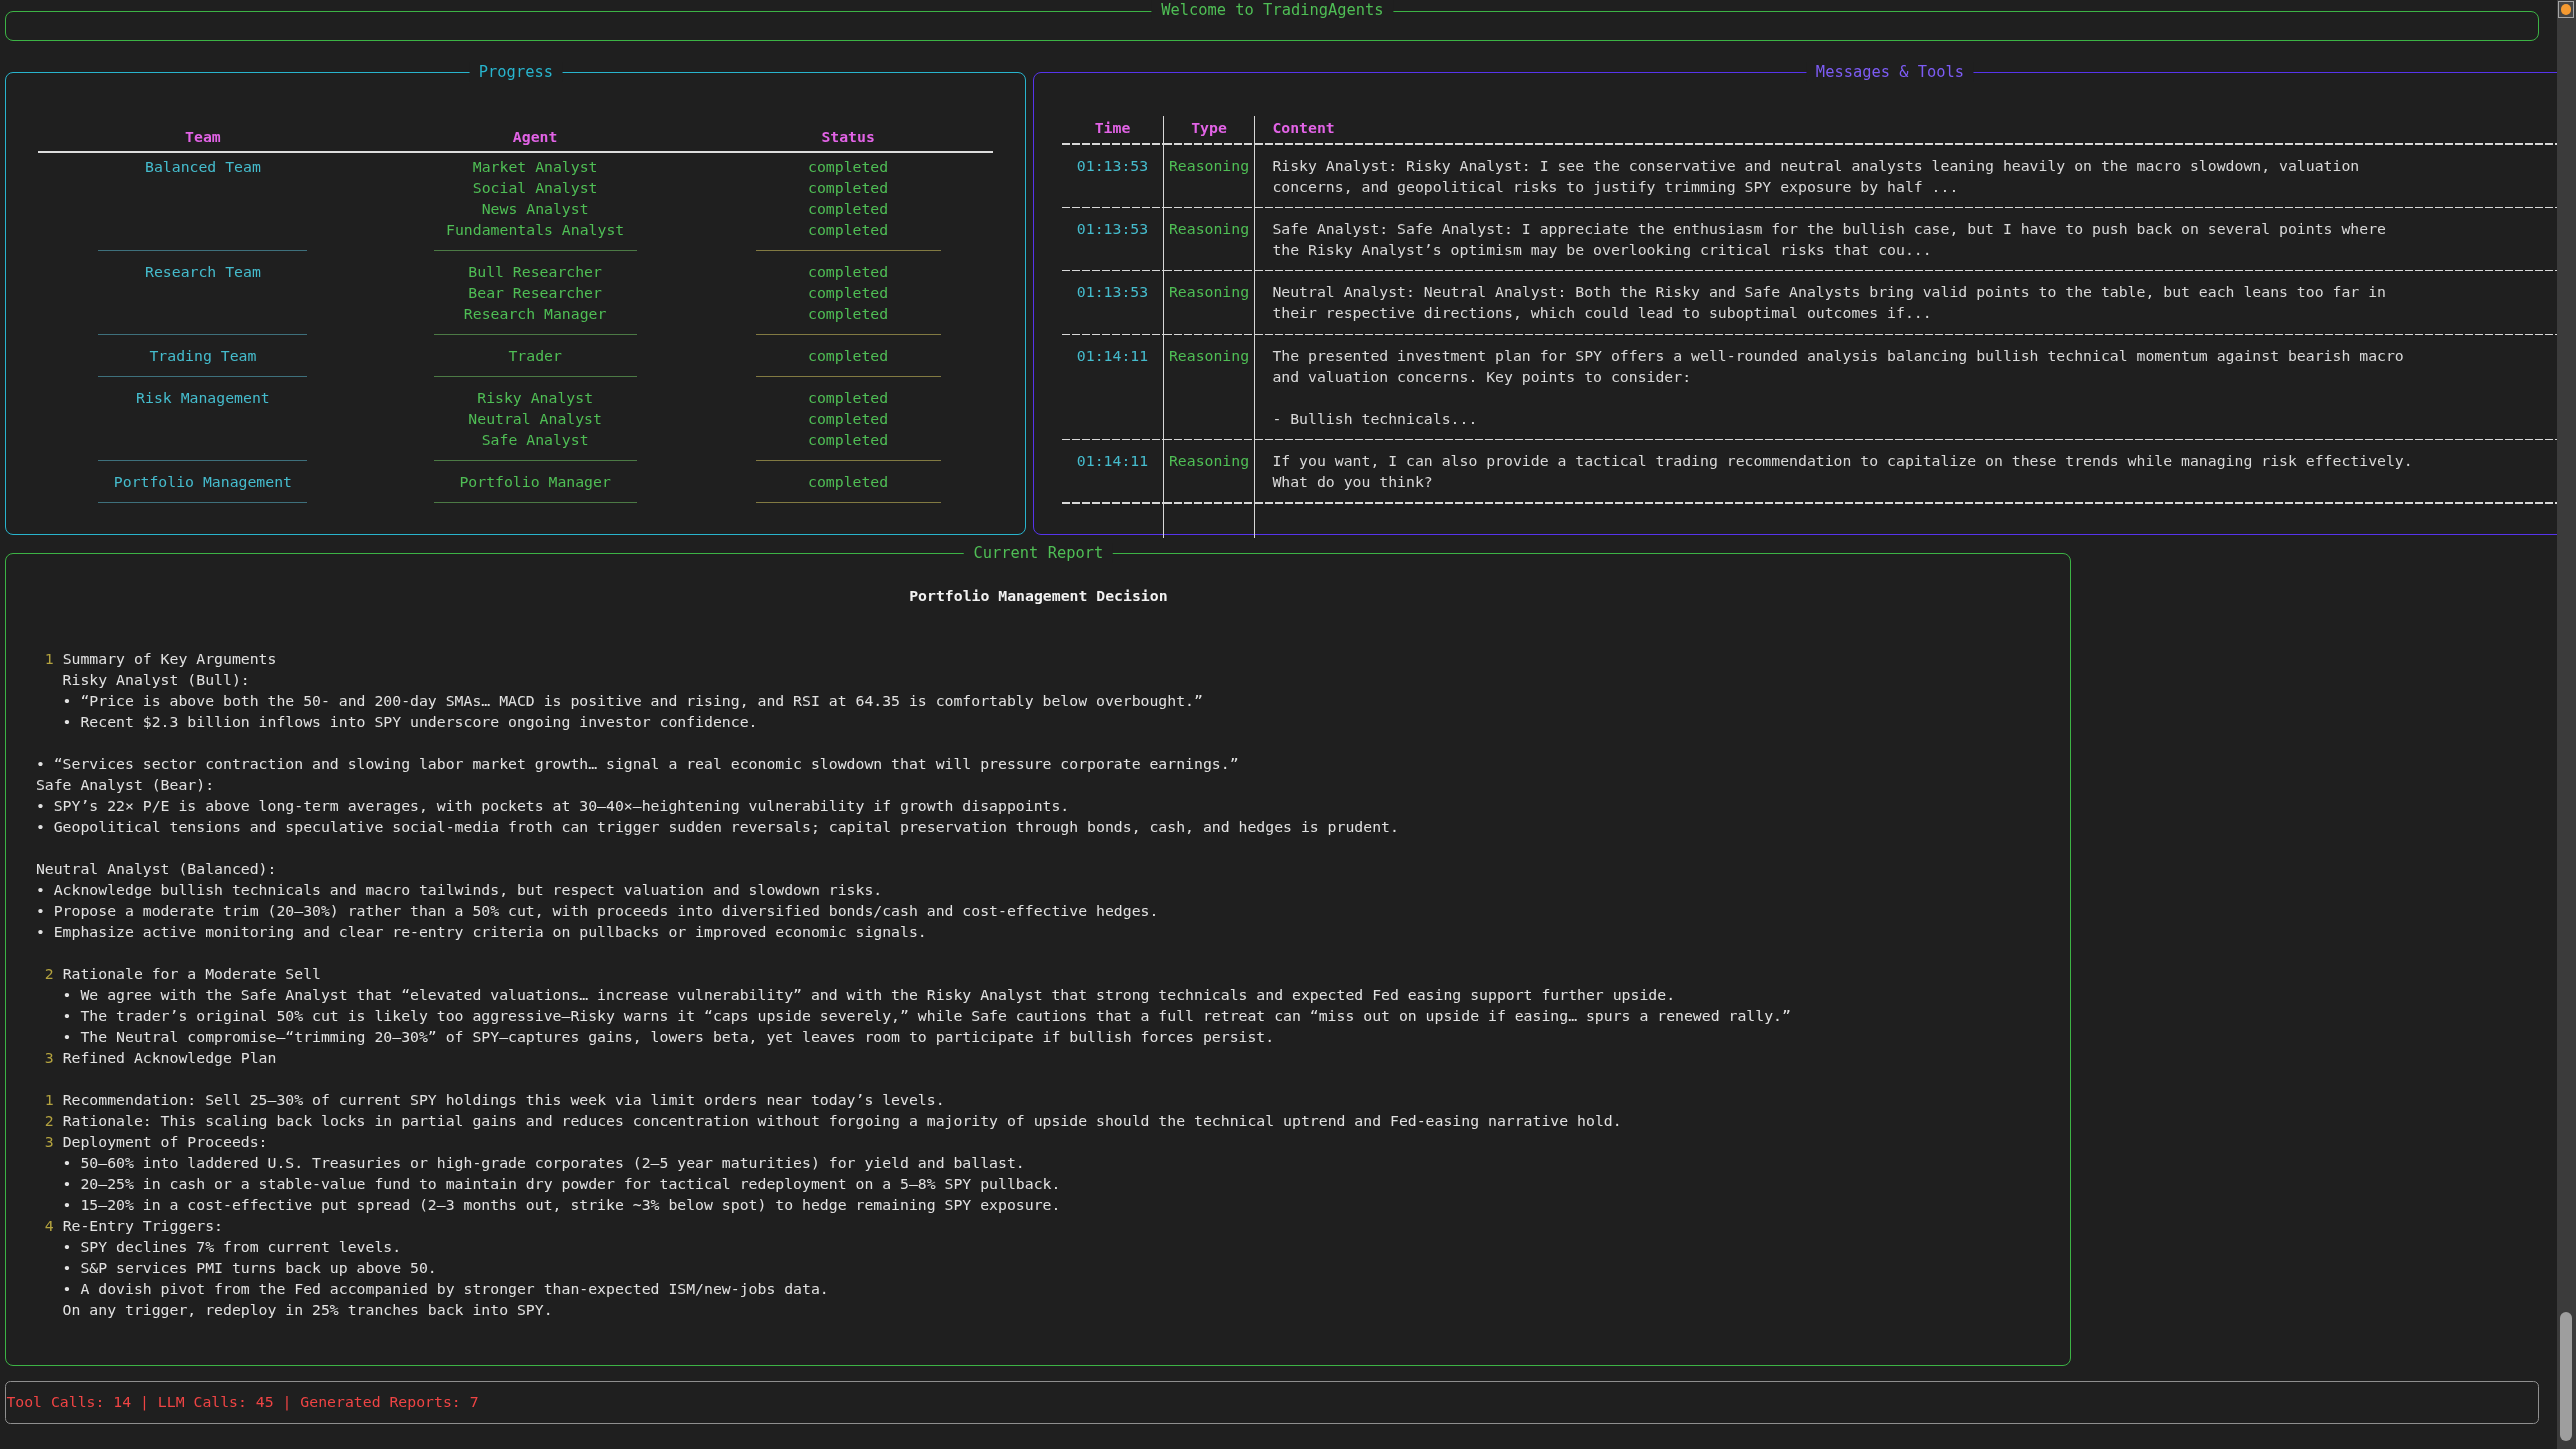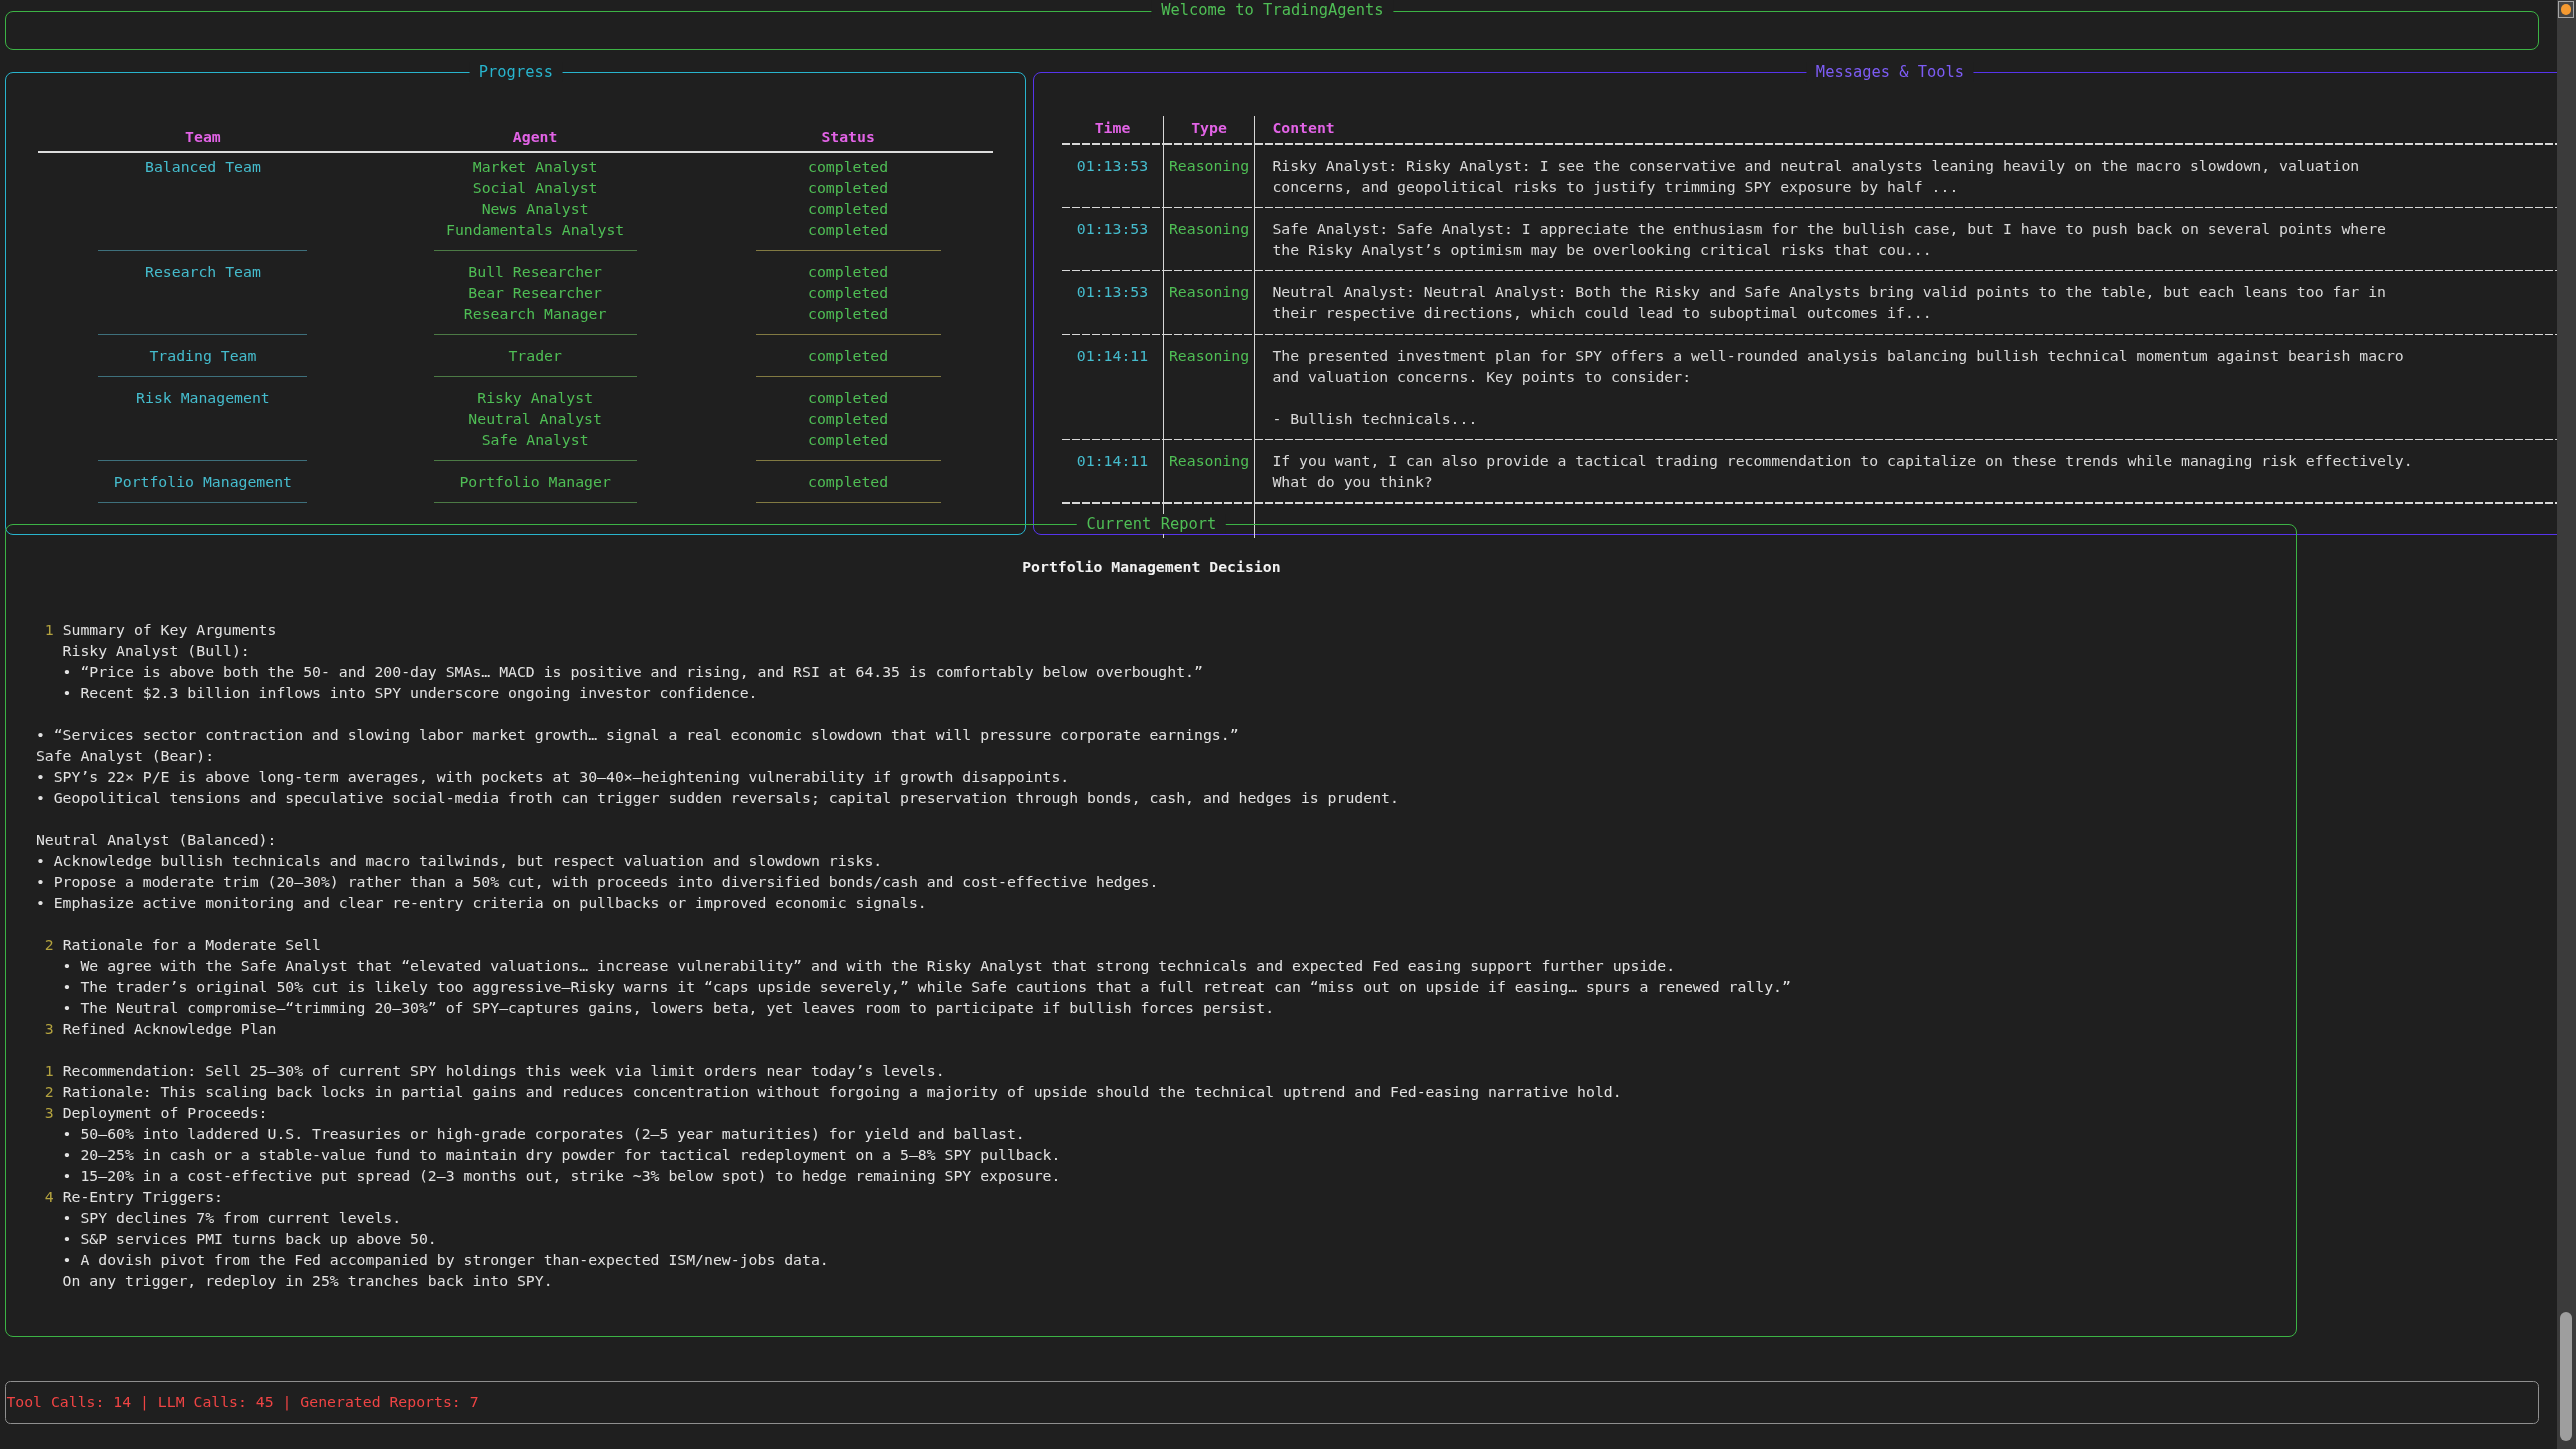--- a/index.html
+++ b/index.html
@@ -8,30 +8,30 @@
     background: var(--background, #1f1f1f);
     font-family: "DejaVu Sans Mono", "Liberation Mono", monospace;
     font-size:14.8px; color: var(--text,#dcdcdc); overflow:hidden;
   }
   .panel { position:absolute; border:1.3px solid; border-radius:8px; box-sizing:border-box; }
   .ptitle {
     position:absolute; top:-11.4px; left:50%; transform:translateX(-50%);
     background: var(--background,#1f1f1f); padding:0 9.4px;
     font-size:15.4px; white-space:nowrap; line-height:20px;
   }
-  .welcome { left:5.4px; top:10.7px; width:2534px; height:39px; border-color: var(--green-border); }
+  .welcome { left:5.4px; top:10.7px; width:2534px; height:30px; border-color: var(--green-border); }
   .welcome .ptitle { color: var(--green); }
 
   .progress { left:5.4px; top:72px; width:1021px; height:463px; border-color: var(--cyan-border); }
   .progress .ptitle { color: var(--cyan-border); }
 
   .messages { left:1033px; top:72px; width:1714px; height:463px; border-color: var(--purple-border); }
   .messages .ptitle { color: var(--purple); }
 
-  .report { left:5.4px; top:524px; width:2292px; height:813px; border-color: var(--green-border); }
+  .report { left:5.4px; top:553px; width:2066px; height:813px; border-color: var(--green-border); }
   .report .ptitle { color: var(--green); }
 
   .footerbox { left:5.4px; top:1381px; width:2534px; height:43px; border-color: var(--footer-border); border-radius:5.4px; }
   .footer-text { width:100%; text-align:left; line-height:40px; color:#ef4444; }
 
   
   .ptable { display:grid; grid-template-columns:35% 34% 31%; margin:52px 28px 0 28px; }
   .pcell { text-align:center; height:21px; line-height:21px; white-space:pre; }
   .phead { color: var(--magenta); font-weight:bold; height:23px; line-height:23px; }
   .phrule { grid-column:1/-1; height:8px; position:relative; }

